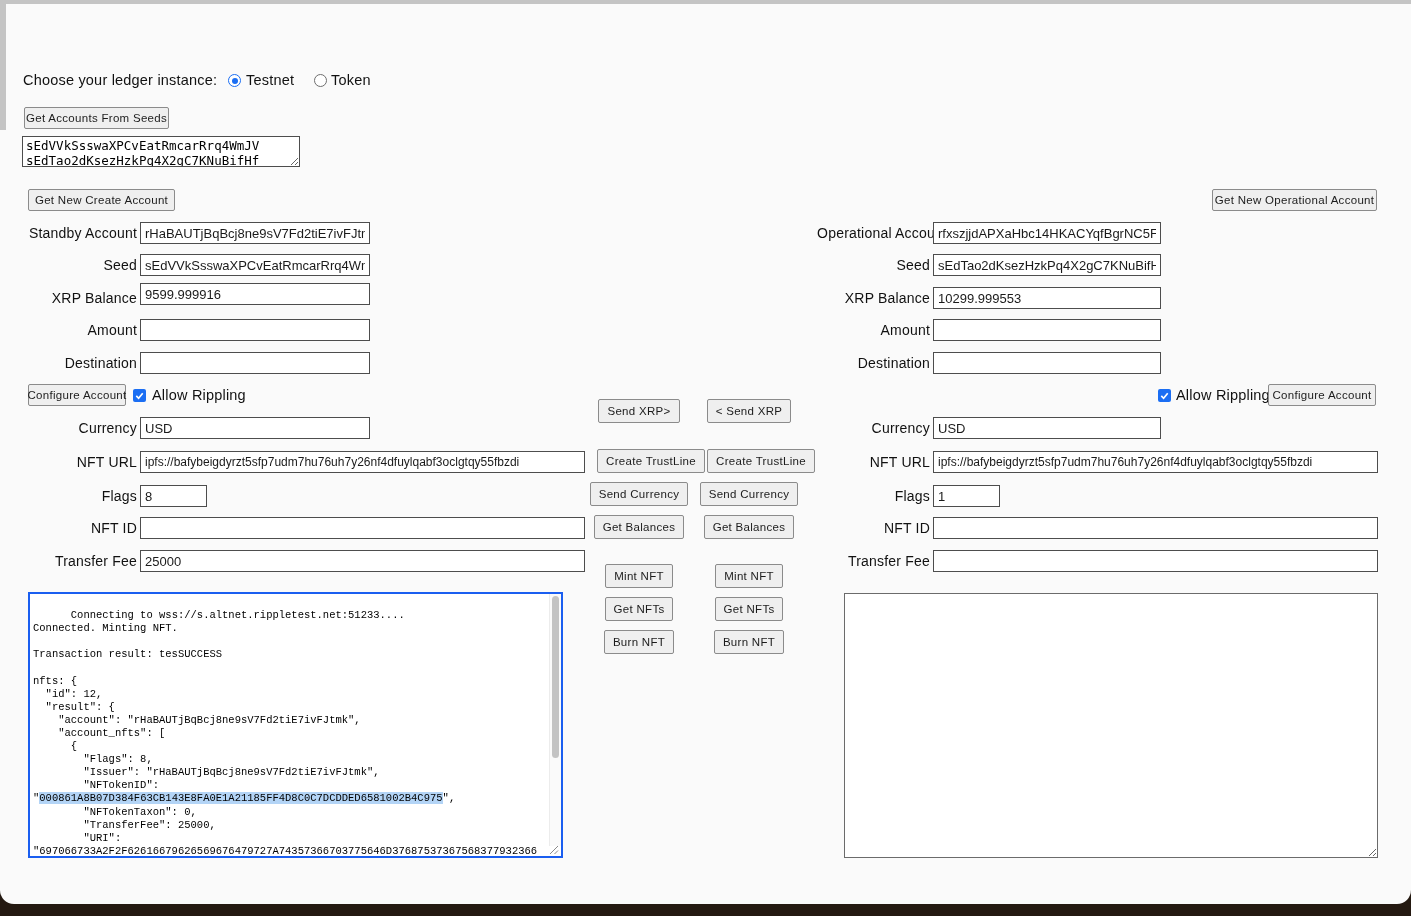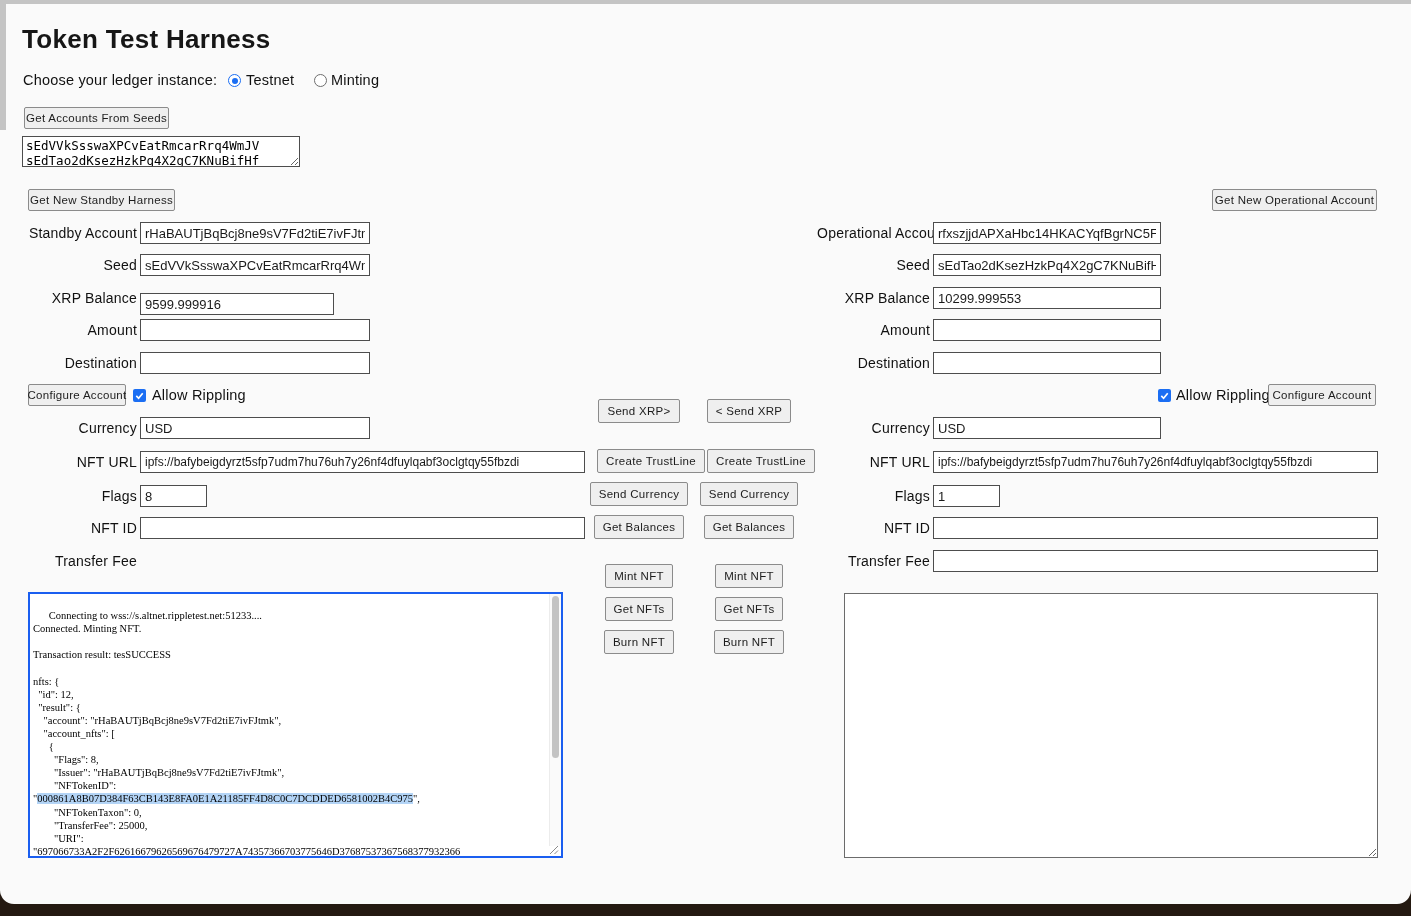--- a/index.html
+++ b/index.html
@@ -21,58 +21,57 @@
   .radio{width:13px;height:13px;border-radius:50%;background:#fff;border:1.5px solid #6e6e6e;}
   .radio.selected{border:1.5px solid #1b6ef3;position:relative;}
   .radio.selected::after{content:"";position:absolute;left:50%;top:50%;width:6px;height:6px;margin:-3px 0 0 -3px;
        border-radius:50%;background:#1b6ef3;}
   .checkbox{width:13px;height:13px;border-radius:2px;background:#1b6ef3;display:flex;align-items:center;justify-content:center;}
   .mono-ta{border:1px solid #4d4d4d;background:#fff;font-family:"DejaVu Sans Mono",monospace;
        font-size:12.5px;line-height:15px;padding:1px 3px;resize:both;outline:none;color:#000;}
   .btncol{display:flex;flex-direction:column;align-items:center;gap:9px;}
   .mt-a{margin-top:17px;margin-left:24px;} .mt-b{margin-top:16px;}
   .logbox{left:28px;top:592px;width:535px;height:266px;border:2px solid #1a5ef0;background:#fff;
-       font-family:Liberation Serif, serif;font-size:10.5px;line-height:13.1px;color:#000;
+       font-family:Liberation Mono, monospace;font-size:10.5px;line-height:13.1px;color:#000;
        padding:2px 30px 2px 3px;white-space:pre;overflow:hidden;}
   .logbox .sel{background:#b3d4f6;text-align:center;}
   .sb-track{position:absolute;top:0;right:0;bottom:10px;width:11px;background:#fafafa;border-left:1px solid #ececec;}
   .sb-thumb{position:absolute;top:2px;left:2px;width:7px;height:162px;background:#c3c3c3;border-radius:4px;}
   .grip{position:absolute;right:2px;bottom:1px;width:10px;height:10px;}
   .results-ta{border:1px solid #6b6b6b;background:#fff;resize:both;outline:none;
        font-family:"DejaVu Sans Mono",monospace;font-size:11px;}
 </style>
 </head>
 <body>
 
 <div class="stage">
   <div class="abs" style="left:0;top:880px;width:1411px;height:36px;background:#241911;z-index:0;"></div>
 
   <div class="page">
 
-    <div class="abs title" style="left:22px;top:24px;">Token Test Harness</div>
 
     <div class="abs lbl lbl-left" style="left:23px;top:70px;line-height:20px;font-size:14.5px;">Choose your ledger instance:</div>
     <div class="abs radio selected" style="left:228px;top:74px;"></div>
     <div class="abs lbl lbl-left" style="left:246px;top:70px;line-height:20px;font-size:14.5px;">Testnet</div>
     <div class="abs radio" style="left:314px;top:74px;"></div>
-    <div class="abs lbl lbl-left" style="left:331px;top:70px;line-height:20px;font-size:14.5px;">Minting</div>
+    <div class="abs lbl lbl-left" style="left:331px;top:70px;line-height:20px;font-size:14.5px;">Token</div>
 
     <div class="abs btn" style="left:24px;top:107px;width:145px;">Get Accounts From Seeds</div>
     <textarea class="abs mono-ta" spellcheck="false" style="left: 22px; top: 136px; width: 278px; height: 31px;">sEdVVkSsswaXPCvEatRmcarRrq4WmJV
 sEdTao2dKsezHzkPq4X2gC7KNuBifHf</textarea>
 
-    <div class="abs btn" style="left:28px;top:189px;width:147px;">Get New Standby Harness</div>
+    <div class="abs btn" style="left:28px;top:189px;width:147px;">Get New Create Account</div>
     <div class="abs btn" style="left:1212px;top:189px;width:165px;">Get New Operational Account</div>
 
     <div class="abs lbl" style="left:2px;top:222px;width:135px;">Standby Account</div>
     <input class="abs inp" style="left: 140px; top: 222px; width: 230px;" value="rHaBAUTjBqBcj8ne9sV7Fd2tiE7ivFJtmk">
     <div class="abs lbl" style="left:2px;top:254px;width:135px;">Seed</div>
     <input class="abs inp" style="left: 140px; top: 254px; width: 230px;" value="sEdVVkSsswaXPCvEatRmcarRrq4WmJV">
     <div class="abs lbl" style="left:2px;top:287px;width:135px;">XRP Balance</div>
-    <input class="abs inp" style="left: 140px; top: 293px; width: 194px;" value="9599.999916">
+    <input class="abs inp" style="left: 140px; top: 283px; width: 230px;" value="9599.999916">
     <div class="abs lbl" style="left:2px;top:319px;width:135px;">Amount</div>
     <input class="abs inp" style="left: 140px; top: 319px; width: 230px;" value="">
     <div class="abs lbl" style="left:2px;top:352px;width:135px;">Destination</div>
     <input class="abs inp" style="left: 140px; top: 352px; width: 230px;" value="">
 
     <div class="abs btn" style="left:28px;top:384px;width:98px;">Configure Account</div>
     <div class="abs checkbox" style="left:133px;top:389px;">
       <svg width="11" height="11" viewBox="0 0 12 12">
           <path d="M2.5 6.5 L5 9 L9.5 3.5" stroke="#fff" stroke-width="1.8" fill="none"></path>
         </svg>
@@ -81,20 +80,21 @@
 
     <div class="abs lbl" style="left:2px;top:417px;width:135px;">Currency</div>
     <input class="abs inp" style="left: 140px; top: 417px; width: 230px;" value="USD">
     <div class="abs lbl" style="left:2px;top:451px;width:135px;">NFT URL</div>
     <input class="abs inp" style="left: 140px; top: 451px; width: 445px; font-size: 12px;" value="ipfs://bafybeigdyrzt5sfp7udm7hu76uh7y26nf4dfuylqabf3oclgtqy55fbzdi">
     <div class="abs lbl" style="left:2px;top:485px;width:135px;">Flags</div>
     <input class="abs inp" style="left: 140px; top: 485px; width: 67px;" value="8">
     <div class="abs lbl" style="left:2px;top:517px;width:135px;">NFT ID</div>
     <input class="abs inp" style="left: 140px; top: 517px; width: 445px;" value="">
     <div class="abs lbl" style="left:2px;top:550px;width:135px;">Transfer Fee</div>
+    <input class="abs inp" style="left: 140px; top: 550px; width: 445px;" value="25000">
 
     <div class="abs logbox">
       <span>Connecting to wss://s.altnet.rippletest.net:51233....
 Connected. Minting NFT.
 
 Transaction result: tesSUCCESS
 
 nfts: {
   "id": 12,
   "result": {

